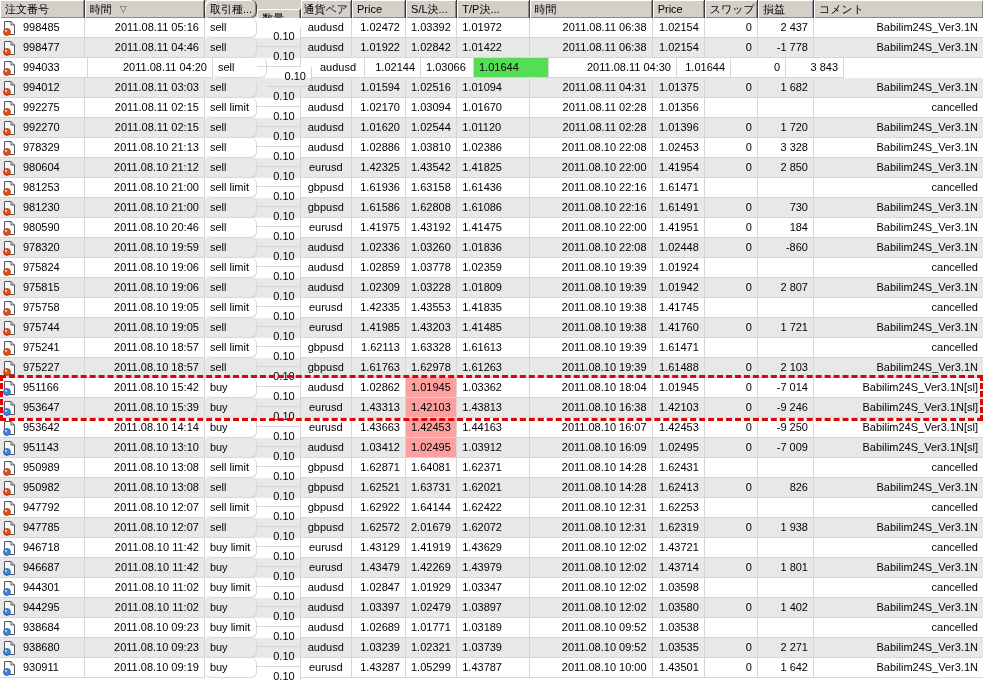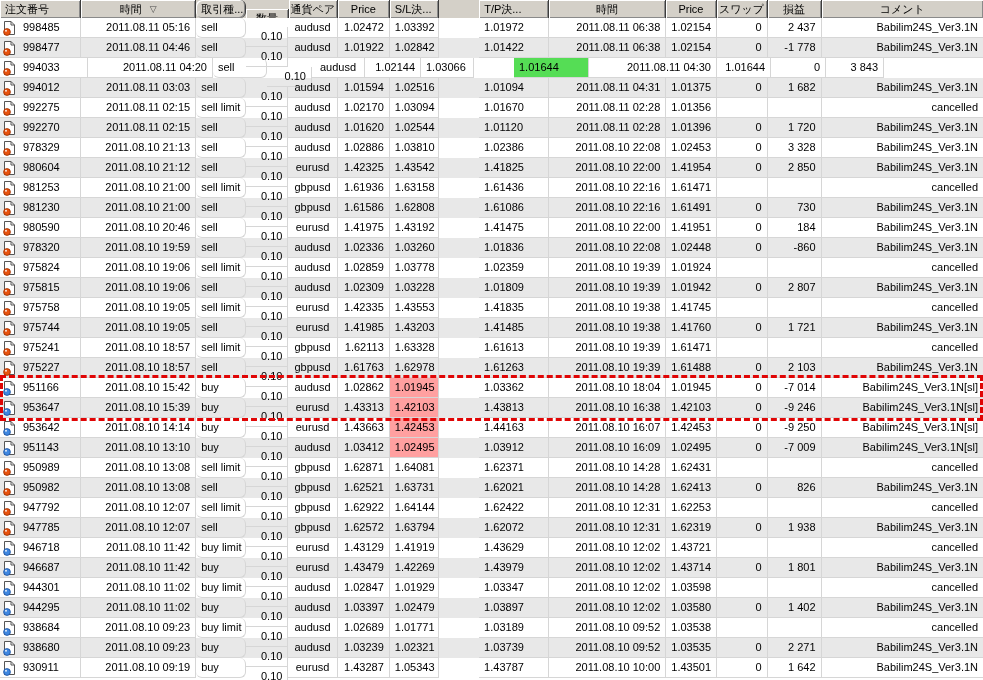--- a/index.html
+++ b/index.html
@@ -15,38 +15,38 @@
   
   .hdr{display:flex;height:18px;background:var(--header-bg,#d4d0c8);}
   .hcell{
     box-sizing:border-box;height:18px;line-height:17px;
     padding:0 5px;white-space:nowrap;overflow:hidden;
     border-right:1px solid #3c3c3c;
     box-shadow:inset 1px 1px 0 #ffffff, inset -1px -1px 0 #8a8a8a;
     display:flex;align-items:center;
   }
   .hcell.a-left{justify-content:flex-start;}
-  .hcell.a-right{justify-content:center;}
+  .hcell.a-right{justify-content:flex-start;}
   .hcell.a-center{justify-content:center;}
   .sort-glyph{font-size:9px;color:#4a4a4a;margin-left:8px;line-height:1;}
   
   .tbody{position:relative;}
   .row{display:flex;height:20px;background:#fff;}
   .row.odd{background:var(--row-alt,#e8e8e8);}
   .cell{
     box-sizing:border-box;height:20px;line-height:19px;
     padding:0 5px;white-space:nowrap;overflow:hidden;
     border-right:1px solid var(--grid,#d6d6d6);
     border-bottom:1px solid var(--grid,#d6d6d6);
   }
   .a-left{text-align:left;}
   .a-right{text-align:right;}
   .a-center{text-align:center;}
   .c0{width:88px;}  .c1{width:125px;} .c2{width:54px;border-radius:6px;}  .c3{width:45px;margin-top:9px;}
-  .c4{width:53px;}  .c5{width:56px;}  .c6{width:53px;}  .c7{width:75px;margin-left:40px;}
+  .c4{width:53px;}  .c5{width:56px;}  .c6{width:53px;}  .c7{width:75px;}
   .c8{width:128px;} .c9{width:54px;}  .c10{width:55px;} .c11{width:58px;}
   .c12{width:176px;border-right:none;}
   .cell.order-cell{display:flex;align-items:center;padding-left:3px;gap:7px;}
   .cell.hl-tp{background:var(--tp-highlight,#55dd55);}
   .cell.hl-sl{background:var(--sl-highlight,#ffa0a0);}
   .doc-icon{display:inline-flex;width:13px;height:16px;flex:0 0 13px;}
   
   .sel-box{
     position:absolute;left:0;width:983px;
     border:3px dashed var(--selection,#e00505);
@@ -736,21 +736,21 @@
               <circle cx="3" cy="10.8" r="1" fill="#ffffff" opacity="0.85"></circle>
             </svg>
           </span>
           <span>947785</span>
         </div>
         <div class="cell c1 a-right">2011.08.10 12:07</div>
         <div class="cell c2 a-left">sell</div>
         <div class="cell c3 a-right">0.10</div>
         <div class="cell c4 a-center">gbpusd</div>
         <div class="cell c5 a-right">1.62572</div>
-        <div class="cell c6 a-left">1.63794</div>
+        <div class="cell c6 a-left">2.01679</div>
         <div class="cell c7 a-left">1.62072</div>
         <div class="cell c8 a-right">2011.08.10 12:31</div>
         <div class="cell c9 a-right">1.62319</div>
         <div class="cell c10 a-right">0</div>
         <div class="cell c11 a-right">1 938</div>
         <div class="cell c12 a-right">Babilim24S_Ver3.1N</div>
       </div>
       <div class="row">
         <div class="cell c0 a-left order-cell">
           <span class="doc-icon">
@@ -911,21 +911,21 @@
               <circle cx="3" cy="10.8" r="1" fill="#ffffff" opacity="0.85"></circle>
             </svg>
           </span>
           <span>930911</span>
         </div>
         <div class="cell c1 a-right">2011.08.10 09:19</div>
         <div class="cell c2 a-left">buy</div>
         <div class="cell c3 a-right">0.10</div>
         <div class="cell c4 a-center">eurusd</div>
         <div class="cell c5 a-right">1.43287</div>
-        <div class="cell c6 a-left">1.05343</div>
+        <div class="cell c6 a-left">1.05299</div>
         <div class="cell c7 a-left">1.43787</div>
         <div class="cell c8 a-right">2011.08.10 10:00</div>
         <div class="cell c9 a-right">1.43501</div>
         <div class="cell c10 a-right">0</div>
         <div class="cell c11 a-right">1 642</div>
         <div class="cell c12 a-right">Babilim24S_Ver3.1N</div>
       </div>
     </div>
 
   <div class="sel-box" style="top: 375px; height: 46px;"></div>

